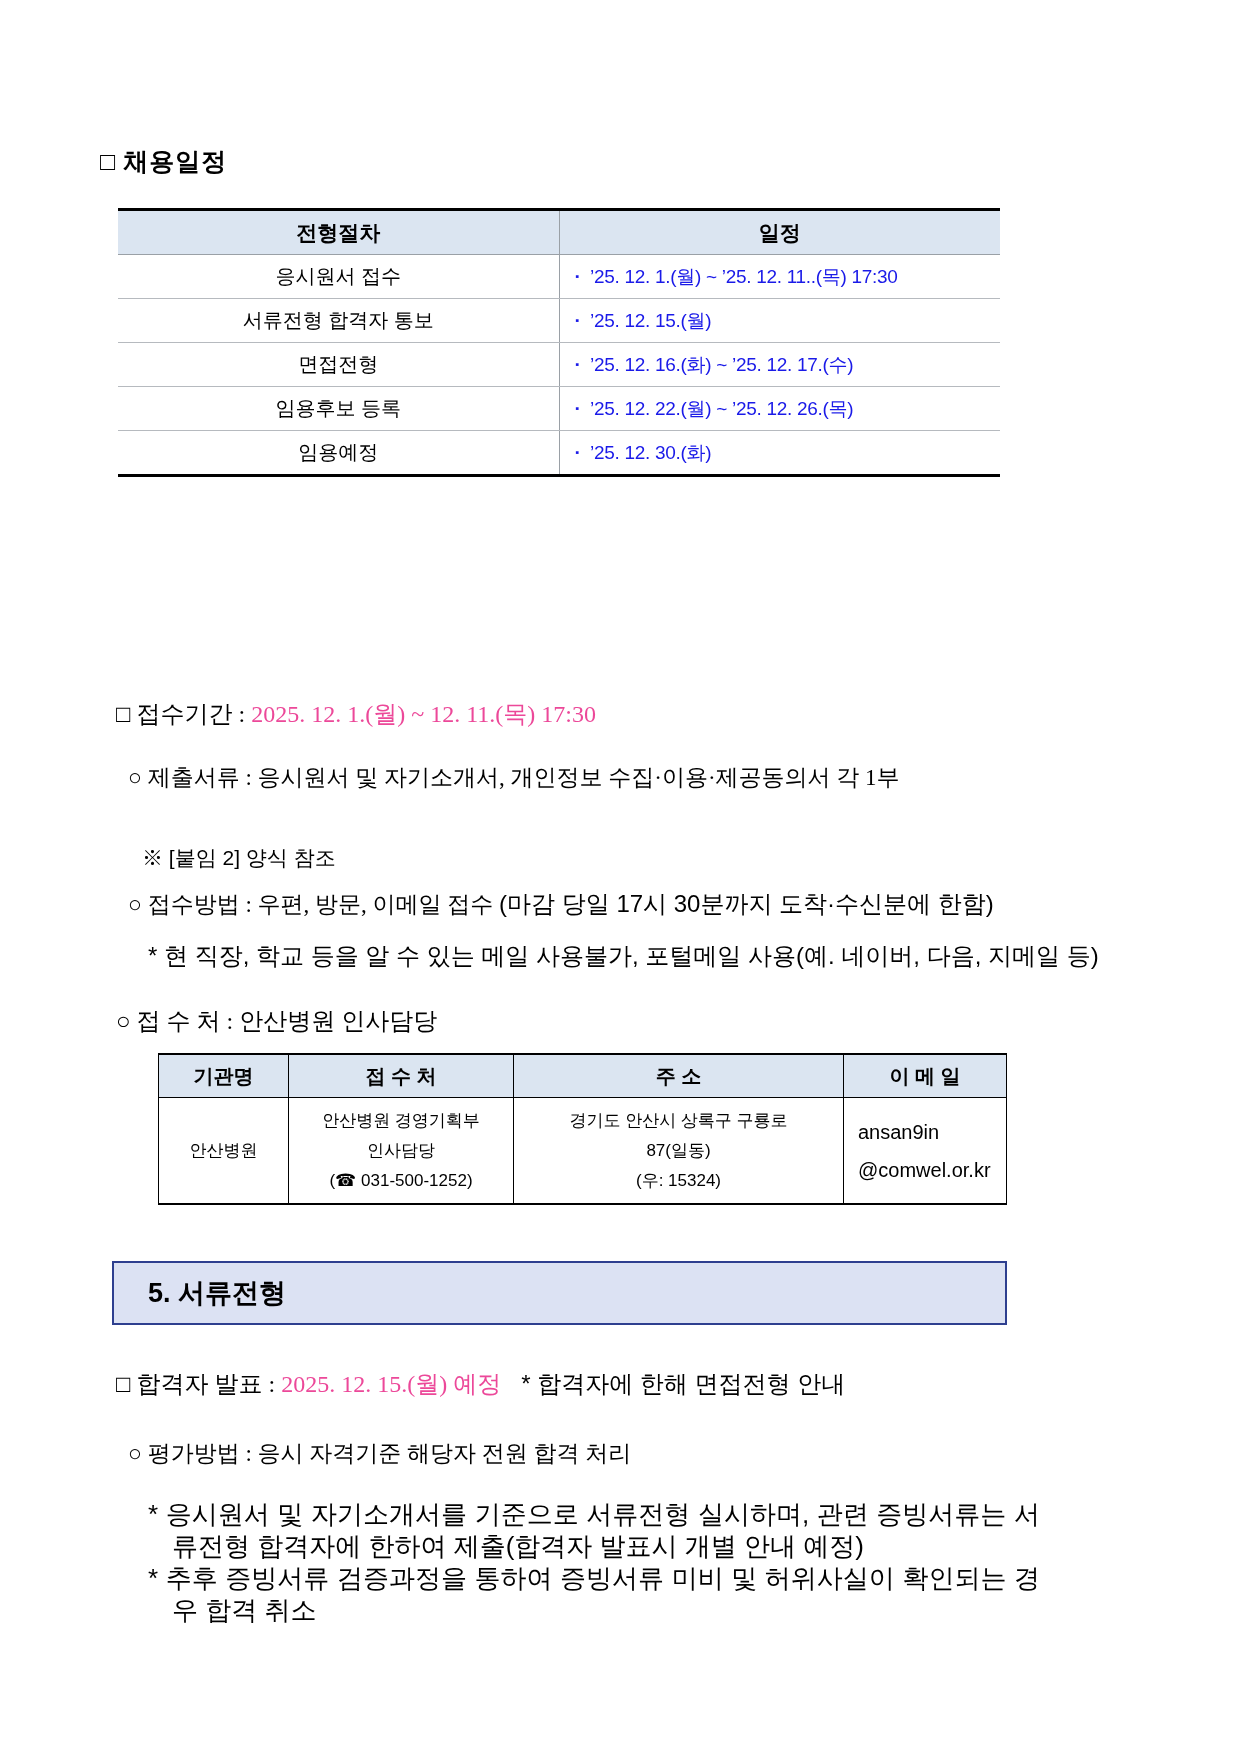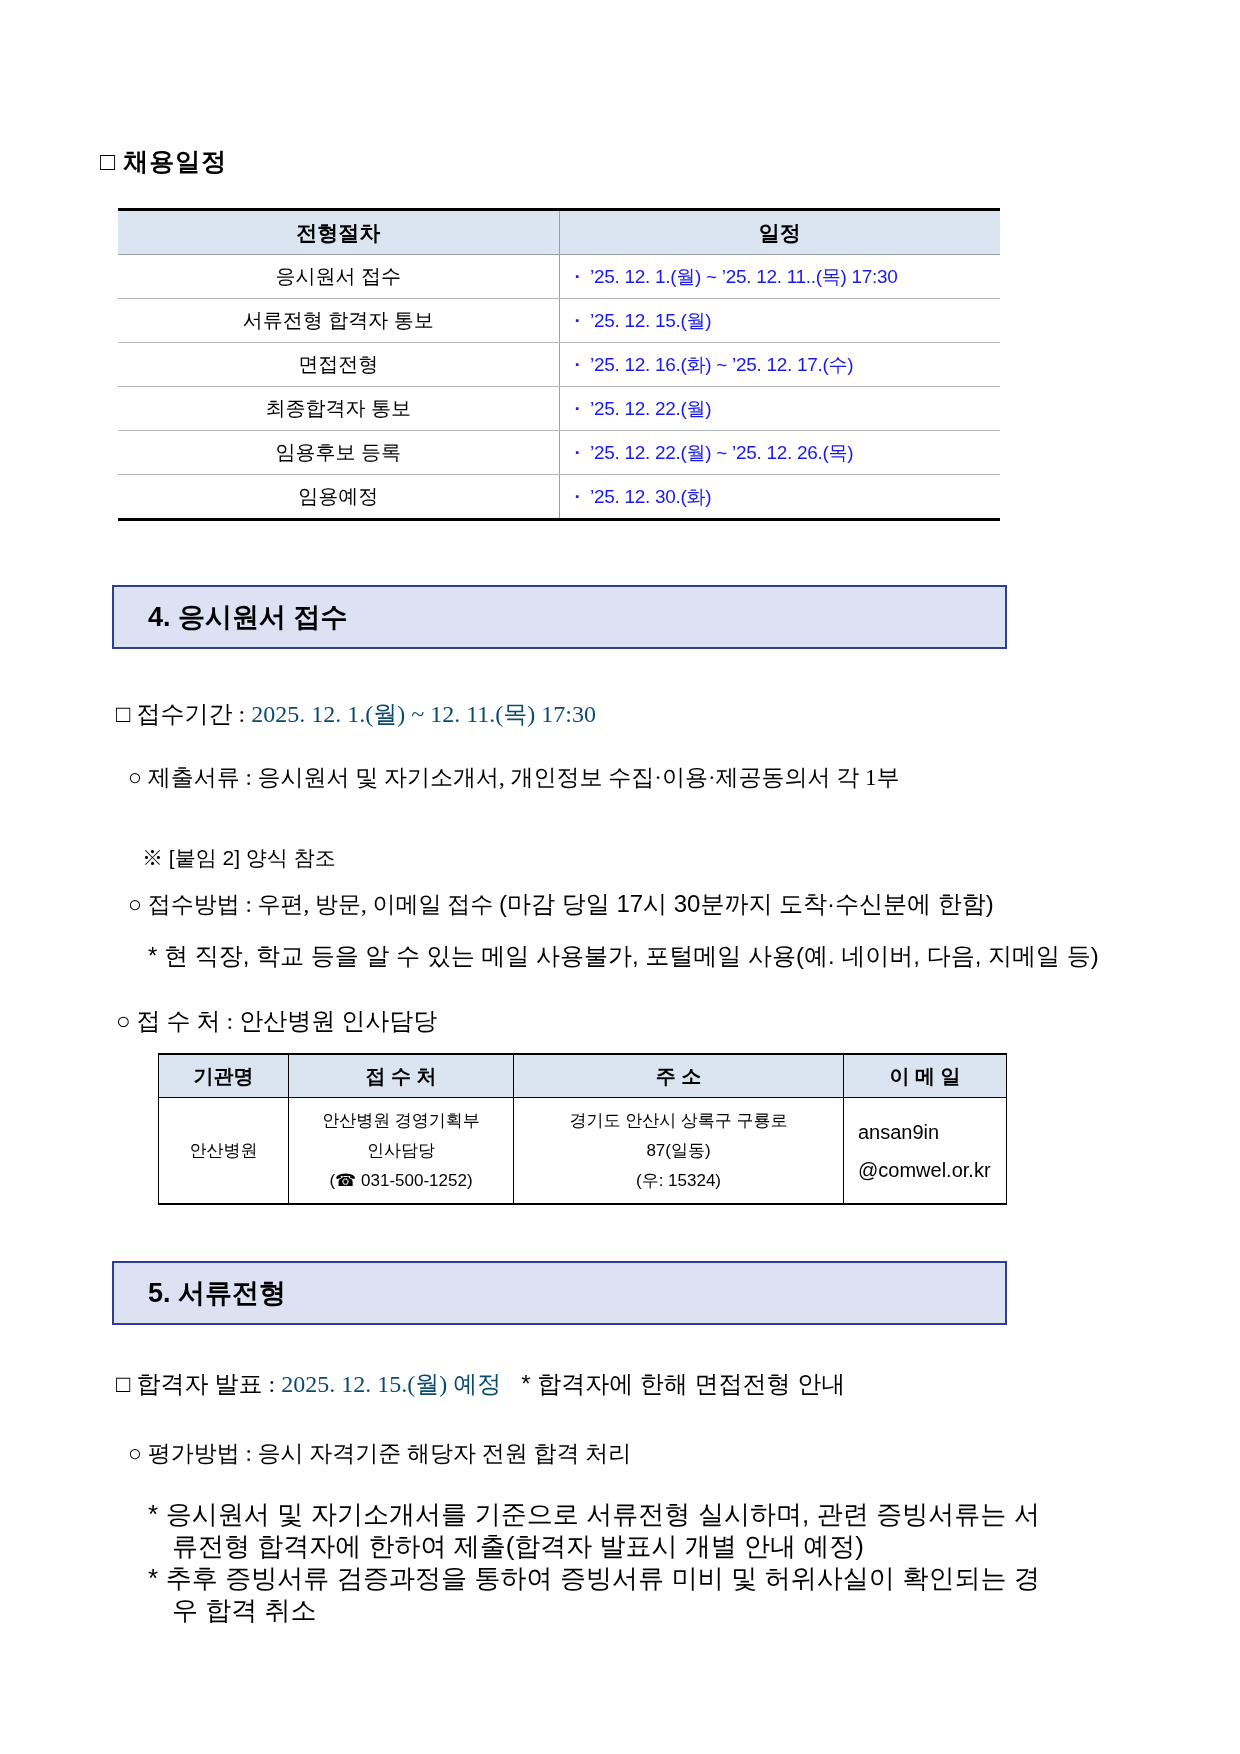--- a/index.html
+++ b/index.html
@@ -1,21 +1,21 @@
 <!DOCTYPE html>
 <html><head>
 <meta charset="utf-8">
 <style>
   html,body{margin:0;padding:0;background:#ffffff;}
   .page{position:relative;width:1240px;height:1754px;background:#ffffff;overflow:hidden;
         font-family:"Liberation Sans",sans-serif;color:#000;}
   .serif{font-family:"Liberation Serif",serif;}
   .sans{font-family:"Liberation Sans",sans-serif;}
   .abs{position:absolute;}
-  .blue{color:#0c4a6e;}
+  .blue{color:#ec4899;}
 
   
   .doc-heading{font-size:25px;font-weight:600;letter-spacing:1px;}
 
   
   table.sched{border-collapse:collapse;table-layout:fixed;width:882px;
               border-top:3px solid #000;border-bottom:3px solid #000;}
   .sched th{background:#dbe5f1;font-weight:bold;font-size:21px;height:41px;
             border-bottom:1px solid #9aa0a6;}
   .sched th:first-child,.sched td.proc{border-right:1px solid #9aa0a6;}
@@ -71,37 +71,30 @@
       </tr>
       <tr>
         <td class="proc">서류전형 합격자 통보</td>
         <td class="date"><span class="bullet">▪</span><span>’25. 12. 15.(월)</span></td>
       </tr>
       <tr>
         <td class="proc">면접전형</td>
         <td class="date"><span class="bullet">▪</span><span>’25. 12. 16.(화) ~ ’25. 12. 17.(수)</span></td>
       </tr>
       <tr>
-        <td class="proc">최종합격자 통보</td>
-        <td class="date"><span class="bullet">▪</span><span>’25. 12. 22.(월)</span></td>
-      </tr>
-      <tr>
         <td class="proc">임용후보 등록</td>
         <td class="date"><span class="bullet">▪</span><span>’25. 12. 22.(월) ~ ’25. 12. 26.(목)</span></td>
       </tr>
       <tr>
         <td class="proc">임용예정</td>
         <td class="date"><span class="bullet">▪</span><span>’25. 12. 30.(화)</span></td>
       </tr>
     </tbody>
   </table>
 
-  <div class="abs section-box" style="top:585px;">
-    <span>4. 응시원서 접수</span>
-  </div>
 
   <div class="abs tline serif t24" style="top:698px;left:116px;">
     <span>□ 접수기간 : </span><span class="blue">2025.  12. 1.(월) ~ 12. 11.(목) 17:30</span>
   </div>
 
   <div class="abs tline serif t23" style="top:762px;left:128px;">○ 제출서류 : 응시원서 및 자기소개서, 개인정보 수집·이용·제공동의서 각 1부</div>
 
   <div class="abs tline sans t21" style="top:816px;left:142px;margin-top:28px;">※ [붙임 2] 양식 참조</div>
 
   <div class="abs tline serif t23" style="top:888px;left:128px;">

